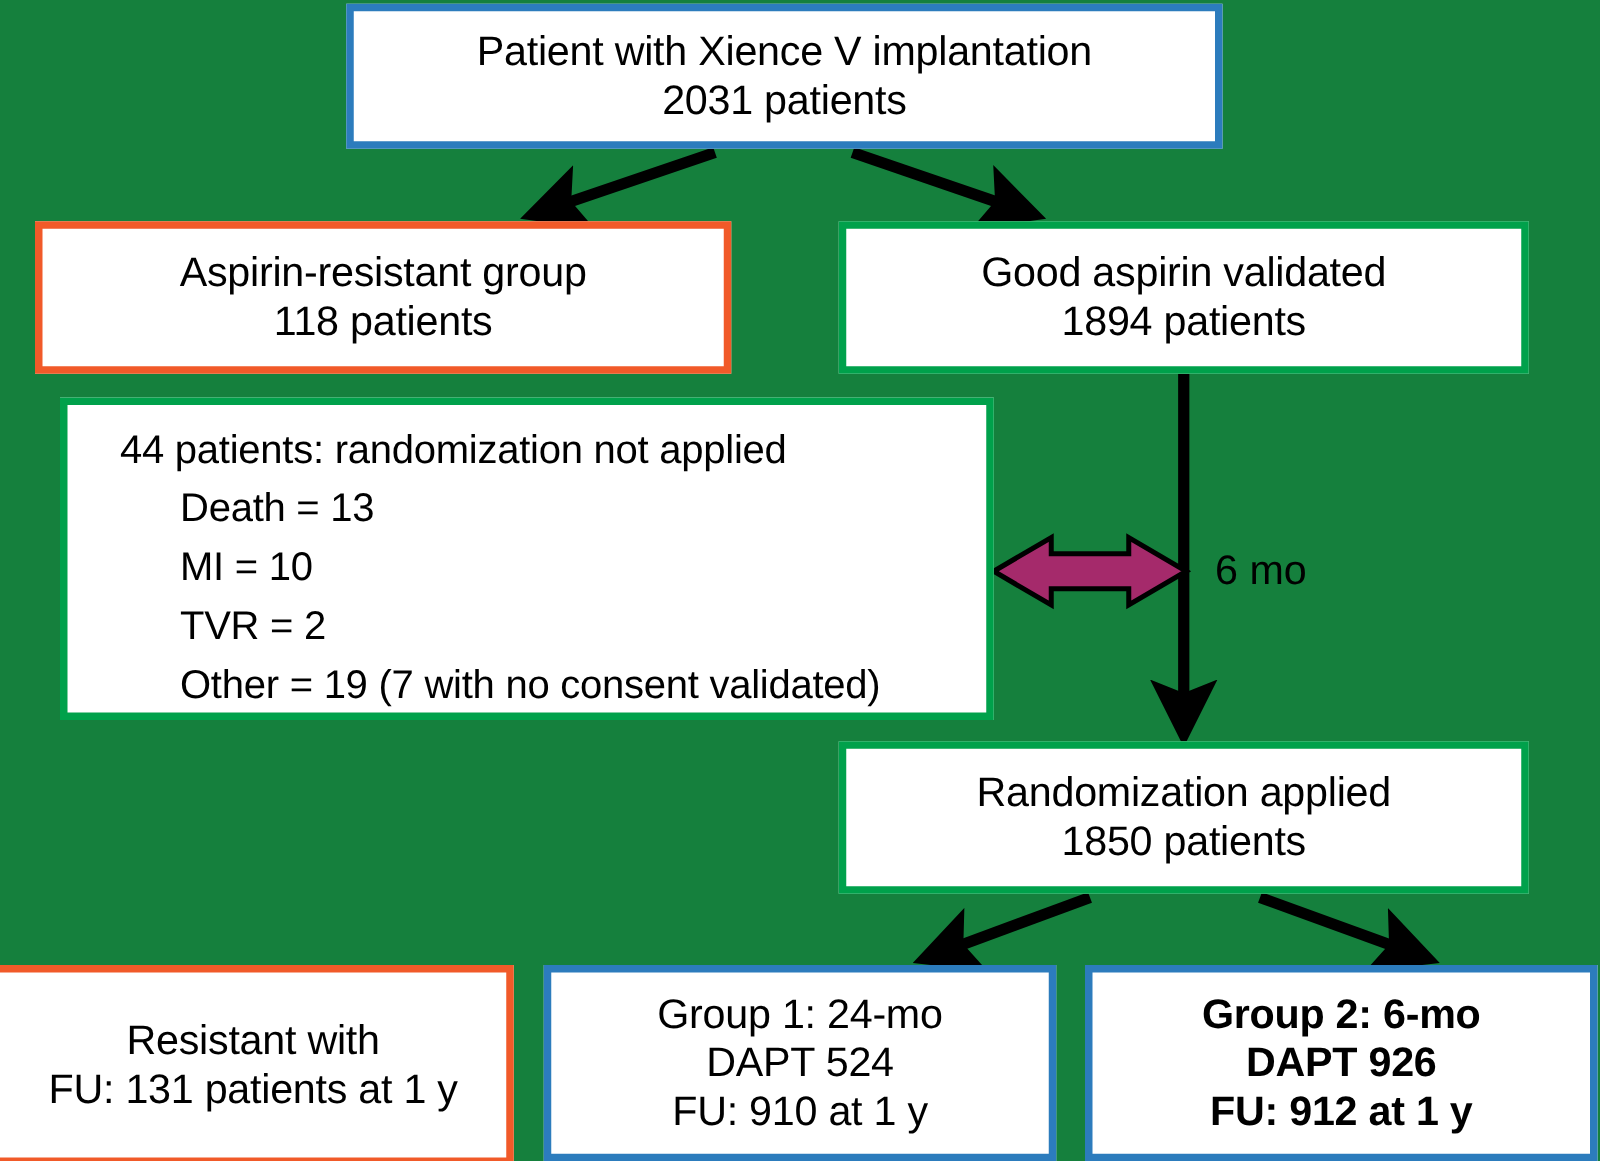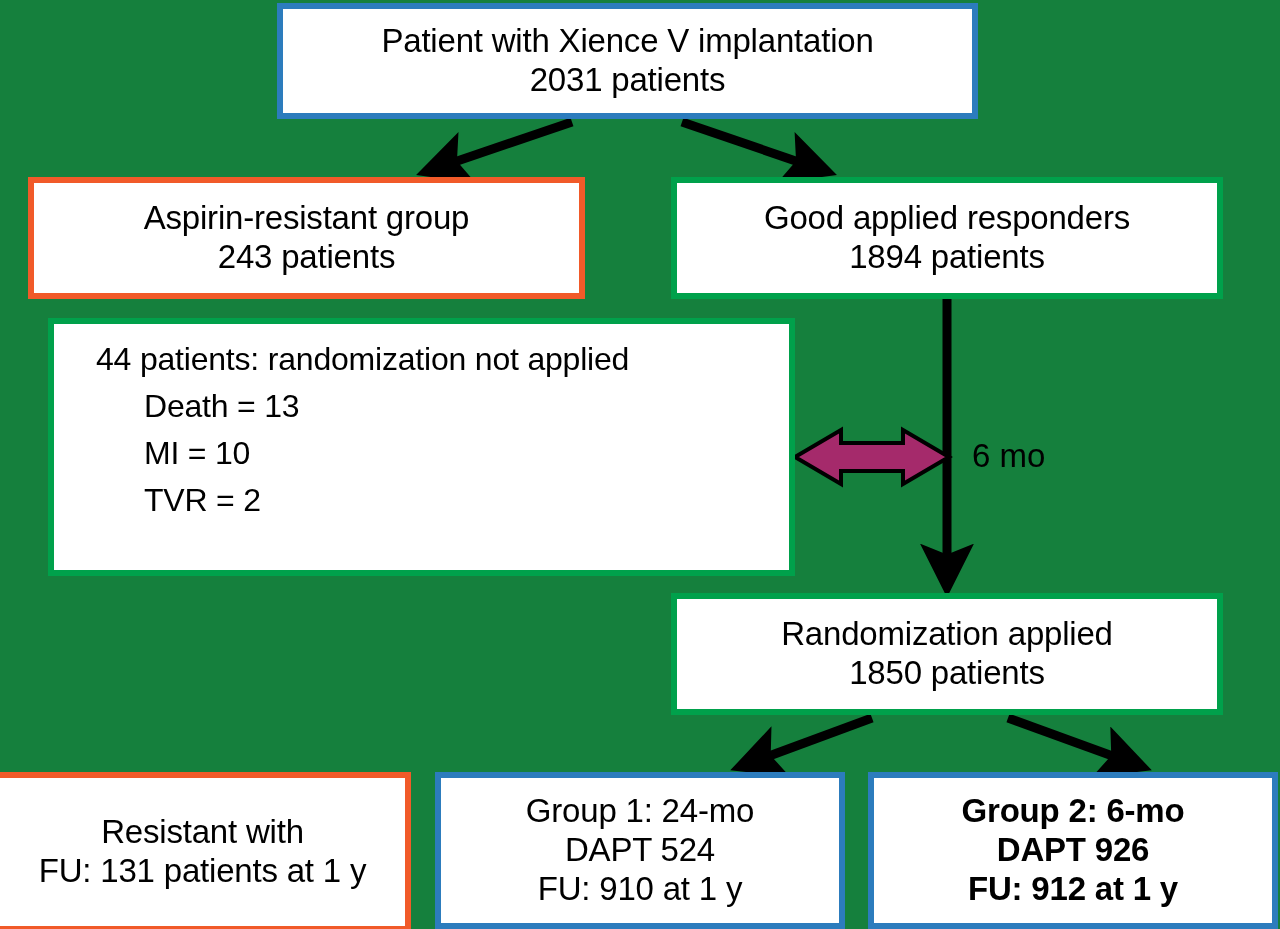--- a/index.html
+++ b/index.html
@@ -131,33 +131,34 @@
              L 841 484 Z" fill="#a52a6b" stroke="#000000" stroke-width="4" stroke-linejoin="miter"></path>
   </svg>
 
   <div class="node" id="node-root">
     <span class="line">Patient with Xience V implantation</span>
     <span class="line">2031 patients</span>
   </div>
 
   <div class="node" id="node-aspirin-resistant">
     <span class="line">Aspirin-resistant group</span>
-    <span class="line">243 patients</span>
+    <span class="line">118 patients</span>
   </div>
 
   <div class="node" id="node-good-responders">
-    <span class="line">Good applied responders</span>
+    <span class="line">Good aspirin validated</span>
     <span class="line">1894 patients</span>
   </div>
 
   <div class="node" id="node-not-randomized">
     <span class="line">44 patients: randomization not applied</span>
     <span class="line indent">Death = 13</span>
     <span class="line indent">MI = 10</span>
     <span class="line indent">TVR = 2</span>
+    <span class="line indent">Other = 19 (7 with no consent validated)</span>
   </div>
 
   <div class="node" id="node-randomization-applied">
     <span class="line">Randomization applied</span>
     <span class="line">1850 patients</span>
   </div>
 
   <div class="node" id="node-resistant-group">
     <span class="line">Resistant with</span>
     <span class="line">FU: 131 patients at 1 y</span>

